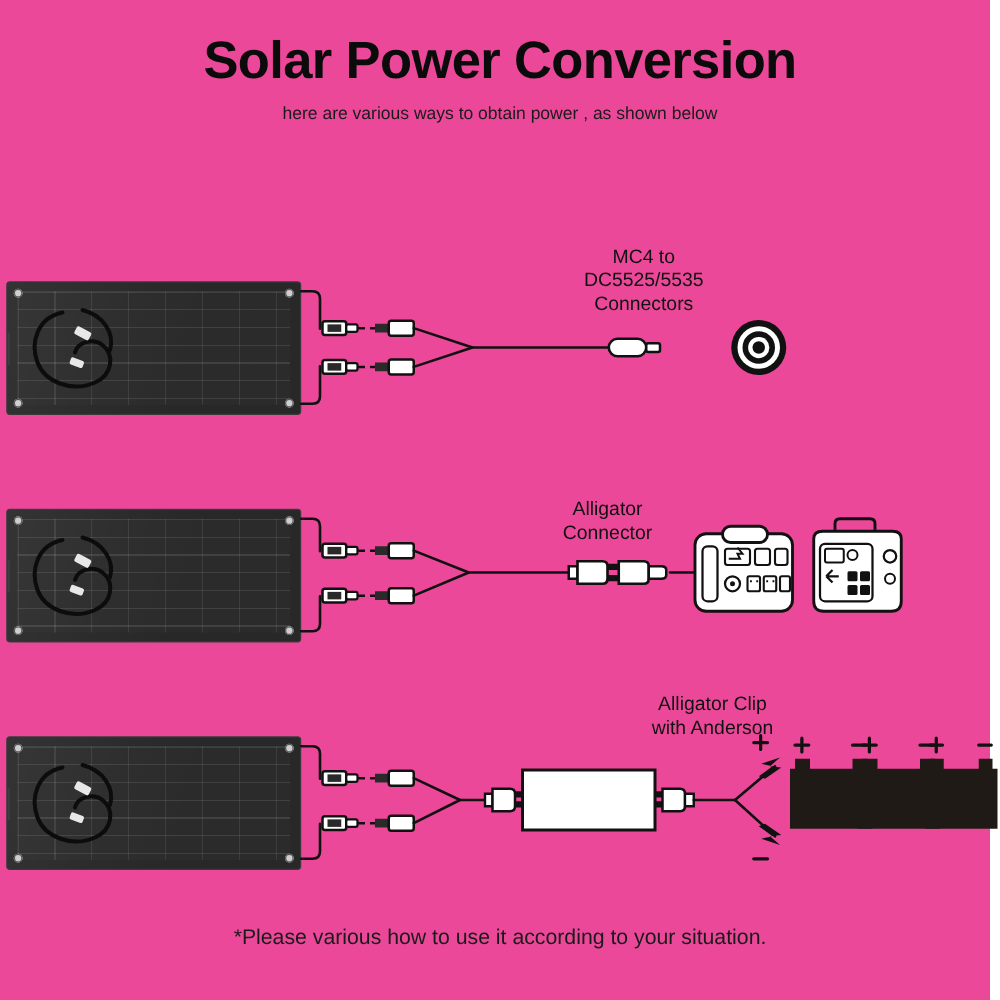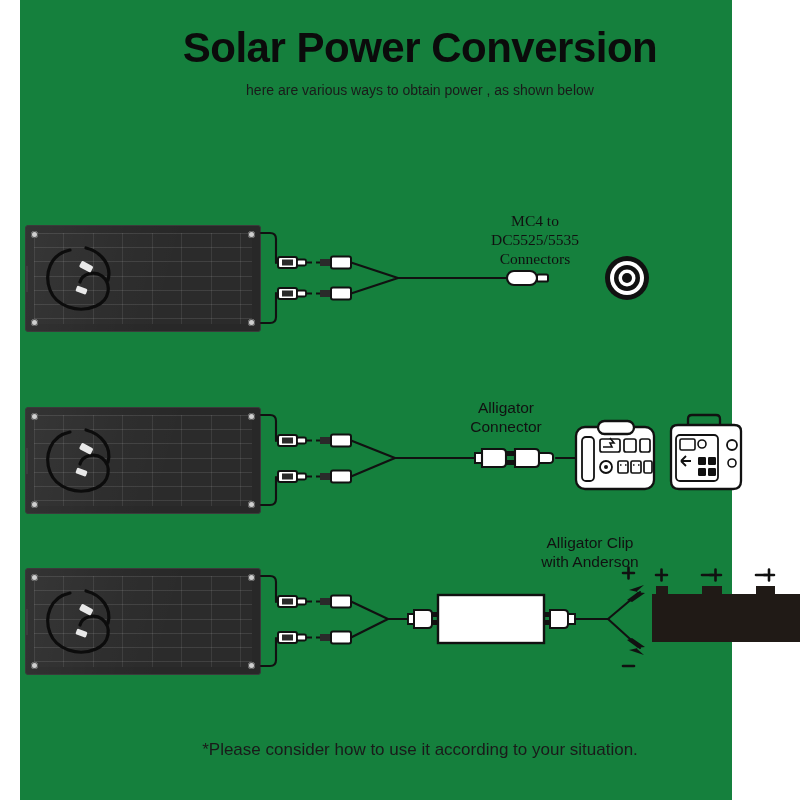--- a/index.html
+++ b/index.html
@@ -4,21 +4,21 @@
 <style>
   * { box-sizing: border-box; }
   html, body {
     margin: 0; padding: 0;
     width: 800px; height: 800px;
     background: #ffffff;
     font-family: "Liberation Sans", sans-serif;
     color: #111;
     overflow: hidden;
   }
-  #page { position: relative; width: 712px; height: 800px; background: #15803d; margin-left: 20px; }
+  #page { position: relative; width: 792px; height: 800px; background: #ec4899; }
 
   
   .header { position: absolute; left: 0; top: 26px; width: 800px; text-align: center; }
   .title {
     font-size: 42px; font-weight: 700; letter-spacing: -0.5px;
     line-height: 1.05; color: #0b0b0b; margin: 0;
   }
   .subtitle {
     font-size: 14px; font-weight: 400; color: #1a1a1a;
     margin: 12px 0 0 0; line-height: 1.2;
@@ -27,21 +27,21 @@
   
   .footer {
     position: absolute; left: 0; top: 740px; width: 800px; text-align: center;
     font-size: 17px; color: #1a1a1a;
   }
 
   
   .row { position: absolute; left: 0; width: 800px; }
   #row1 { top: 195px; height: 160px; }
   #row2 { top: 385px; height: 150px; }
-  #row3 { top: 530px; height: 150px; }
+  #row3 { top: 551px; height: 150px; }
 
   .row-svg { position: absolute; left: 0; top: 0; display: block; }
 
   
   .panel {
     position: absolute;
     background: #282828;
     border: 1px solid #3a3a3a;
     border-radius: 3px;
     overflow: hidden;
@@ -105,21 +105,21 @@
       <svg class="panel-coil" width="92" height="80" viewBox="0 0 92 80">
         <g fill="none" stroke="#0c0c0c" stroke-width="3.2" stroke-linecap="round">
           <path d="M30 10 C10 14 4 34 10 50 C16 66 38 74 56 66 C70 60 72 44 62 36 C54 30 42 34 40 42"></path>
           <path d="M46 8 C62 12 72 26 68 40"></path>
         </g>
         <rect x="40" y="23" width="13" height="7" rx="1.6" fill="#e8e8e8" transform="rotate(28 46 26)"></rect>
         <rect x="36" y="47" width="11" height="6" rx="1.5" fill="#e8e8e8" transform="rotate(20 41 50)"></rect>
       </svg>
     </div>
 
-    <div class="label" style="left:415px; top:17px; width:200px;font-family:Liberation Serif, serif;">MC4 to
+    <div class="label" style="left:415px; top:2px; width:200px;">MC4 to
 DC5525/5535
 Connectors</div>
 
     <svg class="row-svg" width="800" height="160" viewBox="0 0 800 160">
       <g fill="none" stroke="#111" stroke-width="2.1" stroke-linecap="round" stroke-linejoin="round">
 
         <path d="M241 38 H250 Q256 38 256 44 V68"></path>
         <path d="M241 128 H250 Q256 128 256 122 V98"></path>
       </g>
 
@@ -390,15 +390,15 @@
         <path d="M636 45 h11 M641.5 39.5 v11"></path>
         <path d="M682 45 h11"></path>
         <path d="M690 45 h11 M695.5 39.5 v11"></path>
         <path d="M736 45 h11"></path>
         <path d="M744 45 h10 M749 39.5 v11"></path>
         <path d="M783 45 h10"></path>
       </g>
     </svg>
   </div>
 
-  <div class="footer">*Please consider how to use it according to your situation.</div>
+  <div class="footer">*Please various how to use it according to your situation.</div>
 
 </div>
 
 </body></html>

